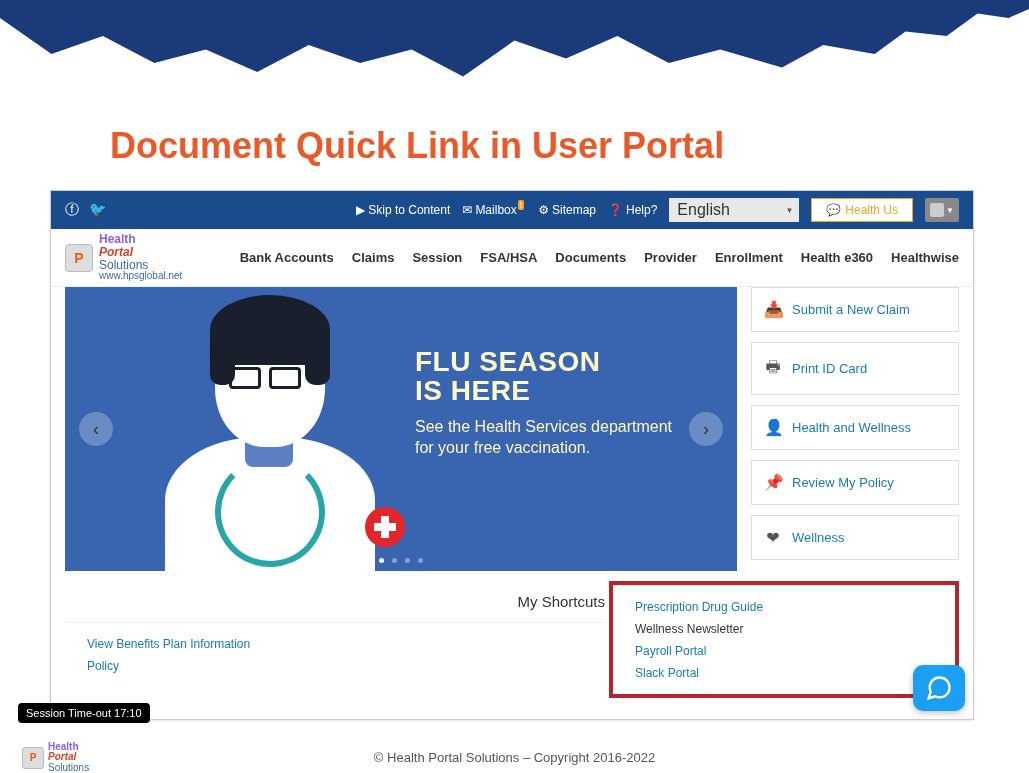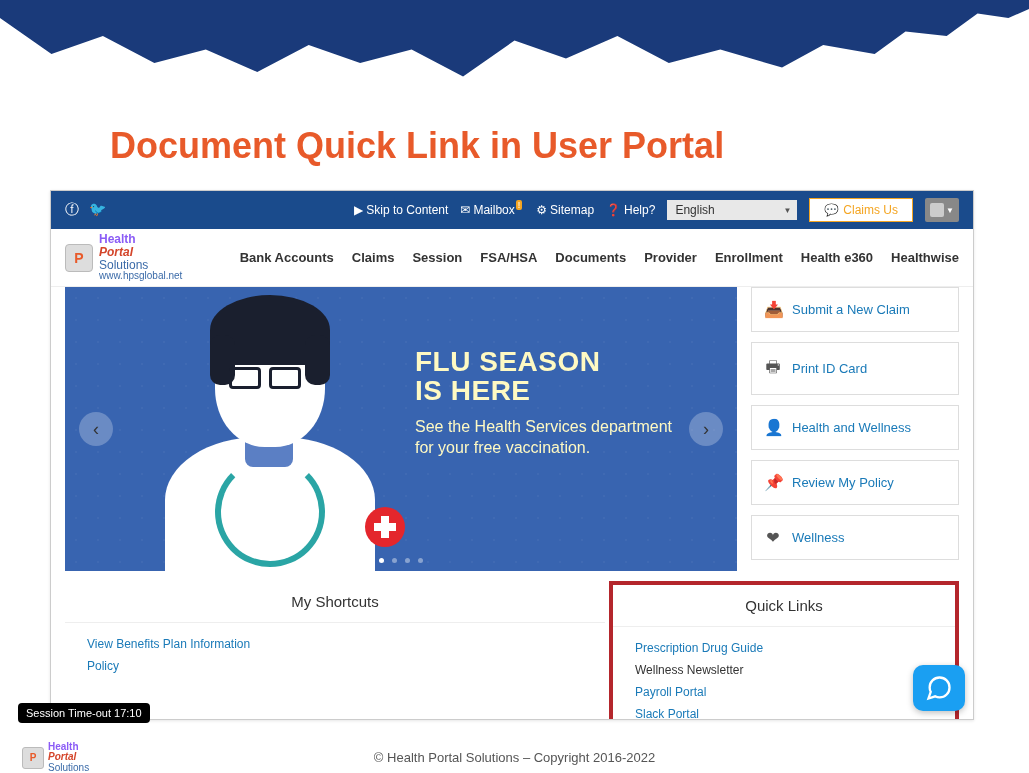--- a/index.html
+++ b/index.html
@@ -13,21 +13,21 @@
 .portal { position: absolute; top: 190px; left: 50px; width: 924px; height: 530px; border: 1px solid #ccc; background: #fff; box-shadow: 0 1px 3px rgba(0,0,0,.1); overflow: hidden; }
 
 
 .topbar { background: #1a4b8c; height: 38px; display: flex; align-items: center; padding: 0 14px; color: #fff; font-size: 12px; }
 .topbar .social { display: flex; gap: 10px; }
 .topbar .social span { font-size: 14px; }
 .topbar .spacer { flex: 1; }
 .topbar .toplinks { display: flex; align-items: center; gap: 12px; }
 .topbar .toplink { color: #fff; cursor: pointer; display: flex; align-items: center; gap: 3px; }
 .topbar .badge { background: #f4a522; color: #fff; border-radius: 2px; font-size: 9px; padding: 0 2px; position: relative; top: -5px; left: -2px; }
-.lang-select { background: #e8e8e8; color: #333; padding: 3px 24px 3px 8px; font-size: 12px; border: none; width: 130px; position: relative; }
+.lang-select { background: #e8e8e8; color: #333; padding: 3px 24px 3px 8px; font-size: 16px; border: none; width: 130px; position: relative; }
 .lang-wrap { position: relative; background: #e8e8e8; display: flex; align-items: center; }
 .lang-wrap:after { content: "▼"; position: absolute; right: 6px; font-size: 8px; color: #555; pointer-events: none; }
 .contact-btn { background: #fff; color: #f4a522; border: 1px solid #f4a522; padding: 4px 14px; font-size: 12px; cursor: pointer; display: flex; align-items: center; gap: 4px; }
 .user-menu { background: #888; width: 34px; height: 24px; display: flex; align-items: center; justify-content: center; cursor: pointer; border-radius: 2px; gap: 2px; }
 .user-menu .avatar { width: 14px; height: 14px; background: #ccc; border-radius: 2px; }
 .user-menu .caret { font-size: 8px; color: #fff; }
 
 
 .navbar { background: #fff; height: 58px; display: flex; align-items: center; padding: 0 14px; border-bottom: 1px solid #eee; }
 .logo { display: flex; align-items: center; gap: 6px; }
@@ -72,21 +72,21 @@
 .medcross:after { content:""; position:absolute; width: 8px; height: 22px; background:#fff; }
 
 
 .sidecards { width: 208px; display: flex; flex-direction: column; gap: 10px; padding-top: 0; }
 .sidecard { border: 1px solid #ddd; background: #fff; padding: 12px 12px; display: flex; align-items: center; gap: 10px; font-size: 13px; color: #1a7ab8; cursor: pointer; }
 .sidecard .sicon { color: #555; font-size: 16px; width: 18px; text-align: center; }
 
 
 .bottomrow { display: flex; gap: 0; padding: 0 14px; margin-top: 10px; }
 .panel { flex: 1; }
-.panel h3 { text-align: center; font-size: 15px; font-weight: 400; color: #333; padding: 12px 0; }
+.panel h3 { text-align: right; font-size: 15px; font-weight: 400; color: #333; padding: 12px 0; }
 .panel.quick { border: 4px solid #b4262c; margin-left: 4px; flex: 0 0 350px; }
 .panel-list { border-top: 1px solid #eee; padding: 10px 22px; font-size: 12px; }
 .panel-list div { padding: 4px 0; color: #1a7ab8; cursor: pointer; }
 .panel-list div.muted { color: #333; cursor: default; }
 
 
 .timeout { position: absolute; left: 18px; bottom: 50px; background: #000; color: #fff; font-size: 11px; padding: 4px 8px; border-radius: 4px; }
 
 
 .chat-bubble { position: absolute; right: 64px; bottom: 62px; width: 52px; height: 46px; background: #1a9ff2; border-radius: 10px; display: flex; align-items: center; justify-content: center; cursor: pointer; box-shadow: 0 2px 6px rgba(0,0,0,.25); }
@@ -116,21 +116,21 @@
     </div>
     <div class="spacer"></div>
     <div class="toplinks">
       <span class="toplink">▶ <span>Skip to Content</span></span>
       <span class="toplink">✉ <span>Mailbox</span><span class="badge">!</span></span>
       <span class="toplink">⚙ <span>Sitemap</span></span>
       <span class="toplink">❓ <span>Help?</span></span>
       <div class="lang-wrap">
         <div class="lang-select">English</div>
       </div>
-      <button class="contact-btn">💬 <span>Claims Us</span></button>
+      <button class="contact-btn">💬 <span>Health Us</span></button>
       <div class="user-menu">
         <div class="avatar"></div>
         <span class="caret">▼</span>
       </div>
     </div>
   </div>
 
   <div class="navbar">
     <div class="logo">
       <div class="logo-mark"></div>
@@ -210,21 +210,20 @@
 
   <div class="bottomrow">
     <div class="panel">
       <h3>My Shortcuts</h3>
       <div class="panel-list">
         <div>View Benefits Plan Information</div>
         <div>Policy</div>
       </div>
     </div>
     <div class="panel quick">
-      <h3>Quick Links</h3>
       <div class="panel-list">
         <div>Prescription Drug Guide</div>
         <div class="muted">Wellness Newsletter</div>
         <div>Payroll Portal</div>
         <div>Slack Portal</div>
       </div>
     </div>
   </div>
 
 </div>

